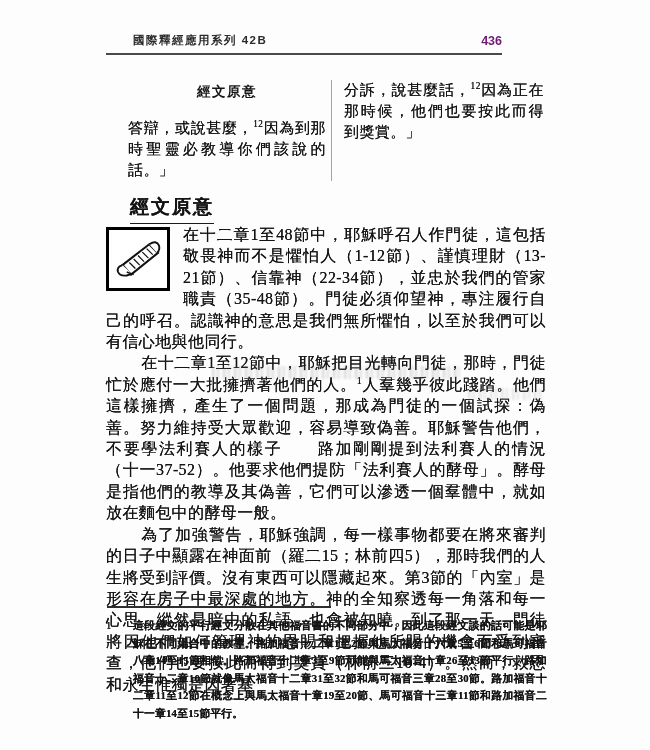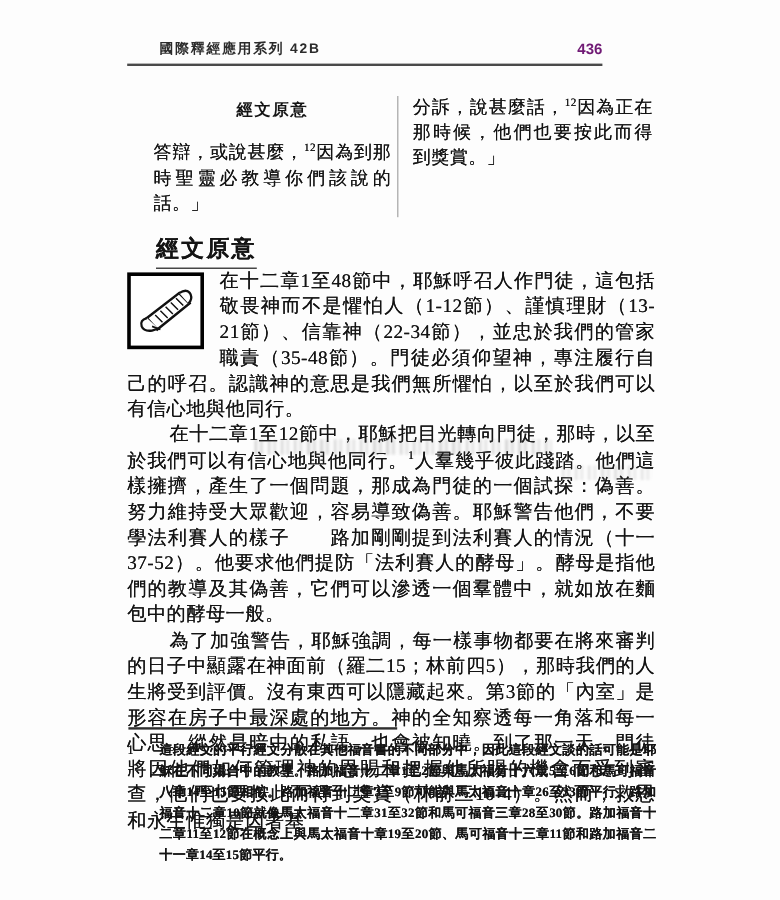--- a/index.html
+++ b/index.html
@@ -92,21 +92,21 @@
   <div class="scroll-icon-box">
     <svg width="52" height="52" viewBox="0 0 60 60" aria-hidden="true">
       <path d="M12 37 L43 13 L53 23 L22 48 Z" fill="#ffffff" stroke="#111" stroke-width="2.4"></path>
       <path d="M43 13 q8 -5 11 1 q2 5 -2 9" fill="#ffffff" stroke="#111" stroke-width="2.2"></path>
       <path d="M12 37 q-7 2 -5 8 q2 5 10 4 l6 -2" fill="#ffffff" stroke="#111" stroke-width="2.2"></path>
       <path d="M40 18 l7 7 M35 22 l7 7 M30 26 l7 7 M25 30 l7 7 M20 34 l7 7" stroke="#111" stroke-width="1.4" fill="none"></path>
       <path d="M17 45 l8 3" stroke="#111" stroke-width="1.6" fill="none"></path>
     </svg>
   </div>
   <p>在十二章1至48節中，耶穌呼召人作門徒，這包括敬畏神而不是懼怕人（1-12節）、謹慎理財（13-21節）、信靠神（22-34節），並忠於我們的管家職責（35-48節）。門徒必須仰望神，專注履行自己的呼召。認識神的意思是我們無所懼怕，以至於我們可以有信心地與他同行。</p>
-  <p class="indent"><span>在十二章1至12節中，耶穌把目光轉向門徒，那時，以至於我們可以有信心地與他同行。</span><sup>1</sup><span>人羣幾乎彼此踐踏。他們這樣擁擠，產生了一個問題，那成為門徒的一個試探：偽善。努力維持受大眾歡迎，容易導致偽善。耶穌警告他們，不要學法利賽人的樣子　　路加剛剛提到法利賽人的情況（十一37-52）。他要求他們提防「法利賽人的酵母」。酵母是指他們的教導及其偽善，它們可以滲透一個羣體中，就如放在麵包中的酵母一般。</span></p>
+  <p class="indent"><span>在十二章1至12節中，耶穌把目光轉向門徒，那時，門徒忙於應付一大批擁擠著他們的人。</span><sup>1</sup><span>人羣幾乎彼此踐踏。他們這樣擁擠，產生了一個問題，那成為門徒的一個試探：偽善。努力維持受大眾歡迎，容易導致偽善。耶穌警告他們，不要學法利賽人的樣子　　路加剛剛提到法利賽人的情況（十一37-52）。他要求他們提防「法利賽人的酵母」。酵母是指他們的教導及其偽善，它們可以滲透一個羣體中，就如放在麵包中的酵母一般。</span></p>
   <p class="indent">為了加強警告，耶穌強調，每一樣事物都要在將來審判的日子中顯露在神面前（羅二15；林前四5），那時我們的人生將受到評價。沒有東西可以隱藏起來。第3節的「內室」是形容在房子中最深處的地方。神的全知察透每一角落和每一心思。縱然是暗中的私語，也會被知曉。到了那一天，門徒將因他們如何管理神的恩賜和把握他所賜的機會而受到審查，他們也要按此而得到獎賞（林前三10-4）。然而，救恩和永生惟獨是因著基</p>
 </div>
 
 <div class="smudge s1"></div>
 <div class="smudge s2"></div>
 
 <div class="footnote-rule"></div>
 <div class="footnote">
   <span class="footnote-number">1</span>
   <span class="footnote-body">這段經文的平行經文分散在其他福音書的不同部分中，因此這段經文談的話可能是耶穌在不同場合中的教導。路加福音十二章1至2節與馬太福音十六章5至6節和馬可福音八章14至15節相似。路加福音十二章3至9節可能與馬太福音十章26至33節平行。路加福音十二章10節就像馬太福音十二章31至32節和馬可福音三章28至30節。路加福音十二章11至12節在概念上與馬太福音十章19至20節、馬可福音十三章11節和路加福音二十一章14至15節平行。</span>

